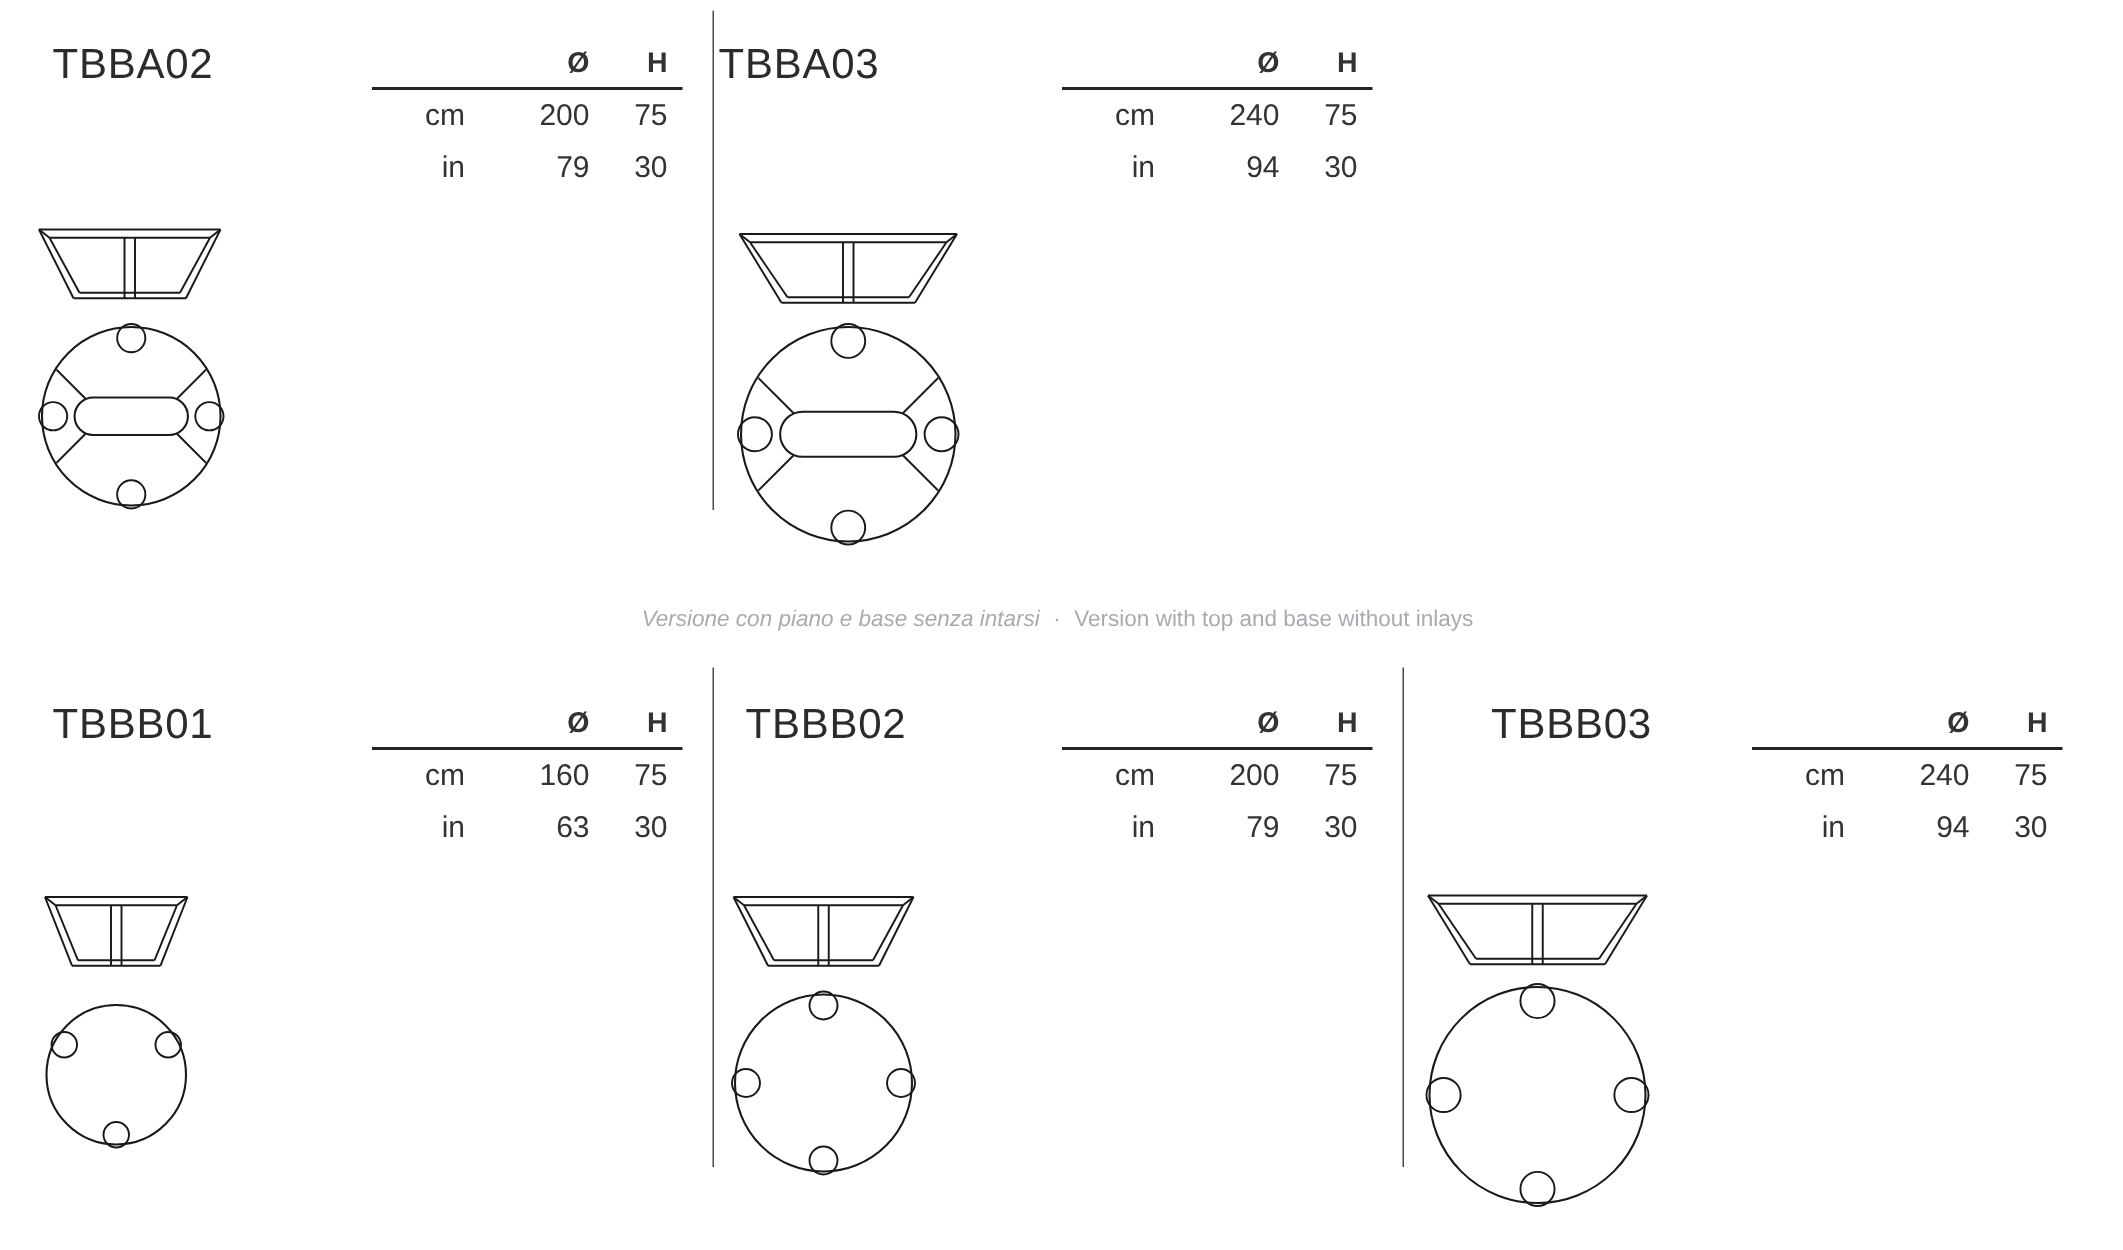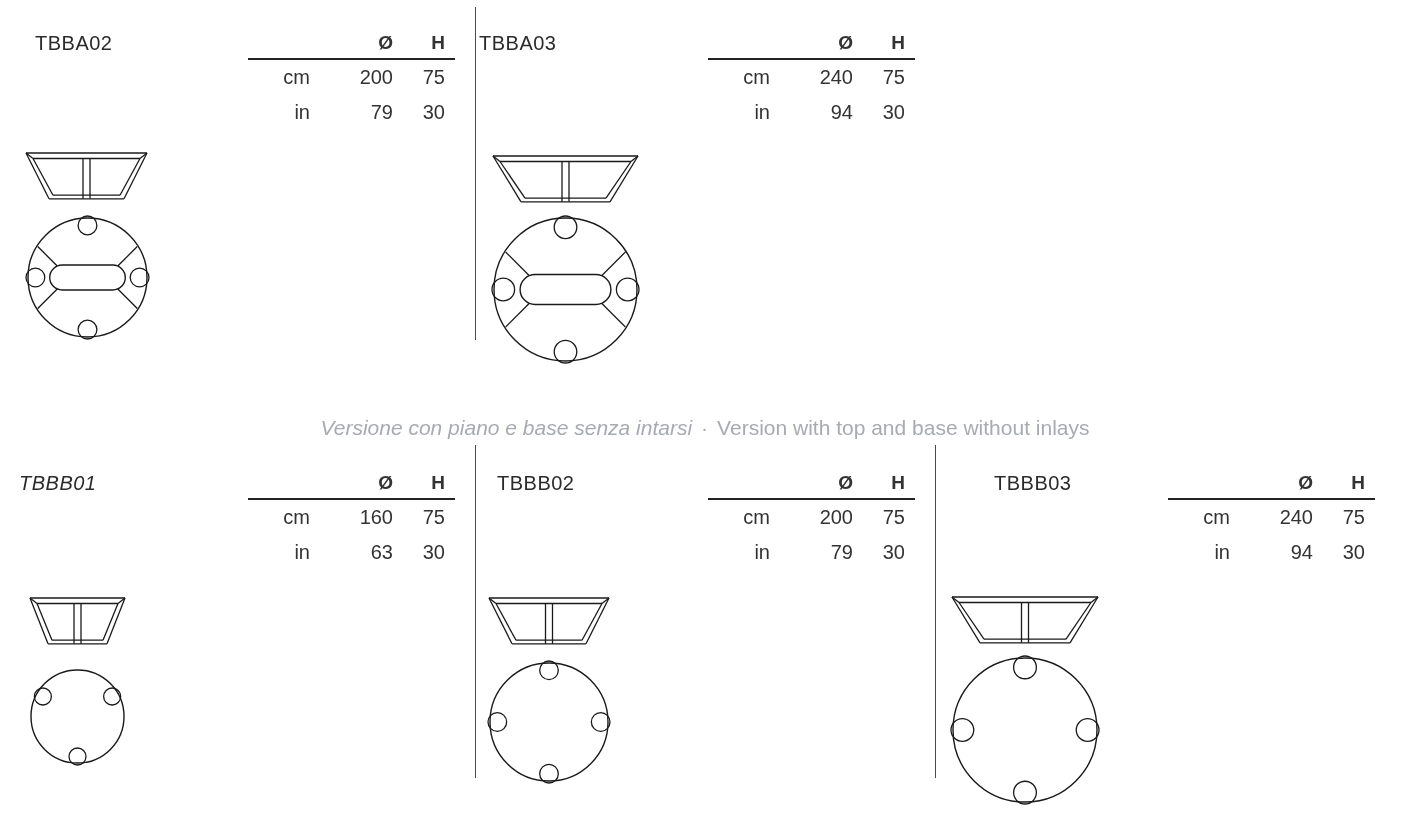--- a/index.html
+++ b/index.html
@@ -1,36 +1,36 @@
 <!DOCTYPE html>
 <html><head>
 <meta charset="utf-8">
 <style>
   html,body { margin:0; padding:0; }
   body {
     width:1415px; height:833px; background:#ffffff; position:relative;
     font-family:"Liberation Sans", sans-serif; color:#2e2e2e; overflow:hidden;
   }
   .code {
-    position:absolute; font-size:20px; font-weight:500; letter-spacing:.5px;
+    position:absolute; font-size:28px; font-weight:500; letter-spacing:.5px;
     line-height:30px; color:#2b2b2b; white-space:nowrap;
   }
   .dimtable { position:absolute; width:207px; font-size:20px; color:#333333; }
   .thead, .trow { display:grid; grid-template-columns:62px 1fr 58px; align-items:center; }
   .thead { height:30px; font-weight:700; font-size:19px; }
   .trule { border-top:2px solid #242424; height:0; }
   .trow { height:35px; }
   .cu { padding-left:10px; text-align:right; }
   .cd { text-align:right; padding-right:4px; }
   .ch { text-align:right; padding-right:10px; }
   .draw { position:absolute; line-height:0; }
   .vdiv { position:absolute; width:1px; background:#4b4b4b; }
   .caption {
-    position:absolute; left:0; top:416px; width:1410px; text-align:center;
-    font-size:21px; color:#a7abb0; white-space:nowrap;
+    position:absolute; left:0; top:404px; width:1410px; text-align:center;
+    font-size:15px; color:#a7abb0; white-space:nowrap;
   }
   .caption .it { font-style:italic; }
   .caption .sep { margin:0 9px; }
 </style>
 </head>
 <body>
 
 <div class="vdiv" style="left:475px; top:7px; height:333px;"></div>
 <div class="vdiv" style="left:475px; top:445px; height:333px;"></div>
 <div class="vdiv" style="left:935px; top:445px; height:333px;"></div>
@@ -138,21 +138,21 @@
       <circle cx="77.49999999999999" cy="15.296999999999997" r="11.297" stroke="#1a1a1a" fill="none" stroke-width="1.3"></circle>
       <circle cx="139.703" cy="77.5" r="11.297" stroke="#1a1a1a" fill="none" stroke-width="1.3"></circle>
       <circle cx="77.5" cy="139.703" r="11.297" stroke="#1a1a1a" fill="none" stroke-width="1.3"></circle>
       <circle cx="15.296999999999997" cy="77.50000000000001" r="11.297" stroke="#1a1a1a" fill="none" stroke-width="1.3"></circle>
     </svg></div>
 
 <div class="caption">
   <span class="it">Versione con piano e base senza intarsi</span><span class="sep">·</span><span>Version with top and base without inlays</span>
 </div>
 
-<div class="code" style="left:19px; top:468px;font-style:italic;">TBBB01</div>
+<div class="code" style="left:35px; top:468px;">TBBB01</div>
 <div class="dimtable" style="left:248px; top:468px;">
   <div class="thead">
     <span class="cu"></span>
     <span class="cd">Ø</span>
     <span class="ch">H</span>
   </div>
   <div class="trule"></div>
   <div class="trow">
     <span class="cu">cm</span>
     <span class="cd">160</span>

